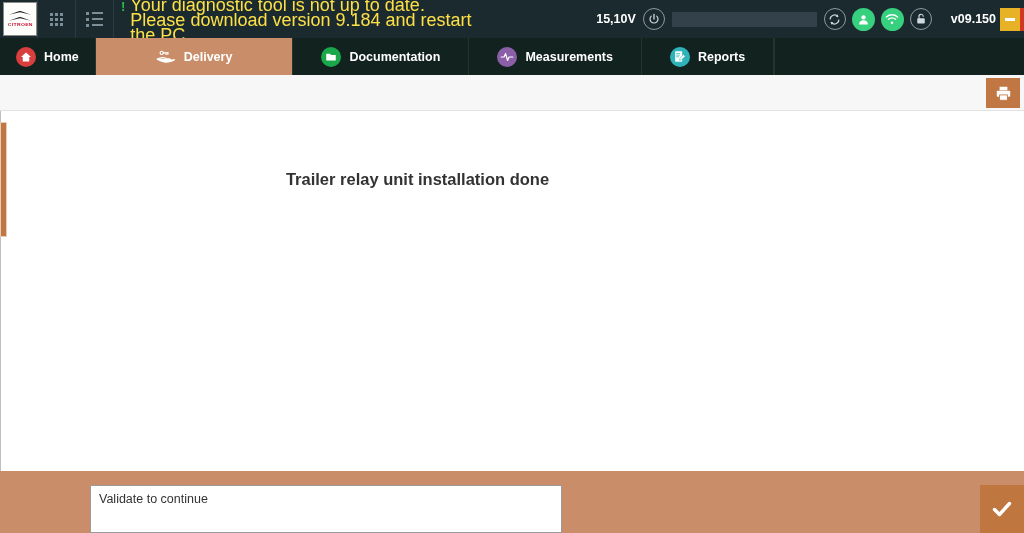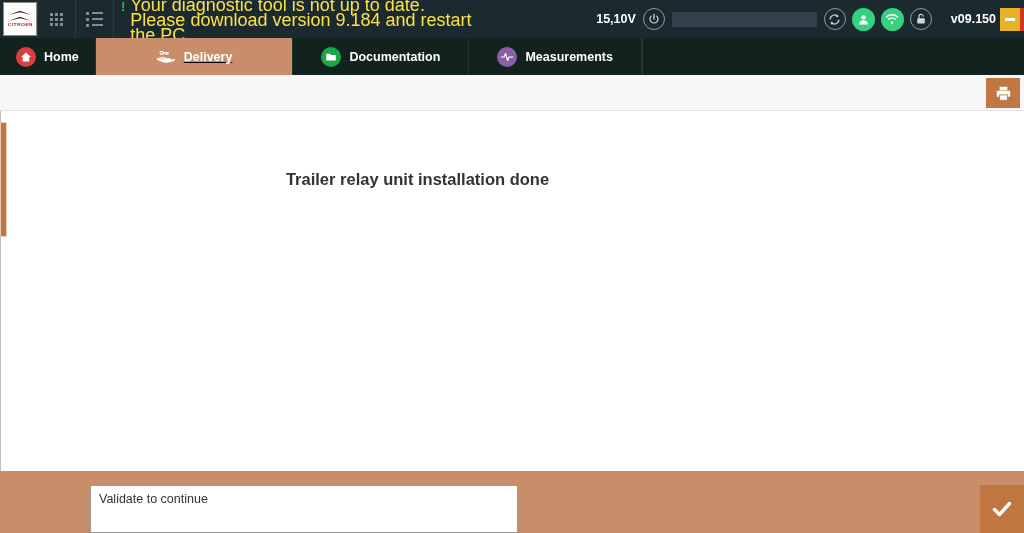--- a/index.html
+++ b/index.html
@@ -138,21 +138,21 @@
     text-align:center; color:#333333;
     font-size:16.5px; font-weight:bold;
   }
 
   
   .bottombar {
     position:absolute; left:0; top:471px; width:1024px; height:62px;
     background:#c98e69;
   }
   .validate-box {
-    position:absolute; left:90px; top:14px; width:428px; height:48px;
+    position:absolute; left:90px; top:14px; width:472px; height:48px;
     background:#ffffff; border:1px solid #9a9a9a;
     padding:6px 8px;
     color:#333333; font-size:12.5px;
   }
   .validate-btn {
     position:absolute; right:0px; top:14px; width:44px; height:48px;
     background:#c0763f;
     display:flex; align-items:center; justify-content:center;
   }
   svg { display:block; }
@@ -268,21 +268,21 @@
 
     <div class="tab">
       <span class="ic-circ ic-home">
         <svg width="12" height="12" viewBox="0 0 24 24">
           <path d="M12 3 L22 12 L18.5 12 L18.5 21 L5.5 21 L5.5 12 L2 12 Z" fill="#ffffff"></path>
         </svg>
       </span>
       <span class="tab-label">Home</span>
     </div>
 
-    <div class="tab active" style="padding:0 60px;text-decoration:underline;">
+    <div class="tab active" style="padding:0 60px;">
       <span>
         <svg width="20" height="16" viewBox="0 0 28 20">
           <circle cx="8" cy="4.2" r="2.3" fill="none" stroke="#ffffff" stroke-width="1.6"></circle>
           <path d="M10.2 4.2 L17 4.2" stroke="#ffffff" stroke-width="1.6" stroke-linecap="round"></path>
           <path d="M14 4.2 L14 6.4 M16.6 4.2 L16.6 6.4" stroke="#ffffff" stroke-width="1.5" stroke-linecap="round"></path>
           <path d="M2 13.5 C6 10.5 11 10.5 15 12.5 L18.5 12.5
                    C20 12.5 20 14.8 18.5 14.8 L13 14.8" fill="none" stroke="#ffffff" stroke-width="1.7" stroke-linecap="round"></path>
           <path d="M1.2 12.2 C6.5 17.8 16 18.6 23.5 15.4 L26.5 13.6" fill="#ffffff" stroke="#ffffff" stroke-width="1.5" stroke-linejoin="round"></path>
         </svg>
       </span>
@@ -300,20 +300,30 @@
 
     <div class="tab" style="padding:2px 28px;">
       <span class="ic-circ ic-meas">
         <svg width="14" height="12" viewBox="0 0 24 20">
           <path d="M2 10 L7 10 L9.5 4 L13 16 L15.5 10 L22 10" fill="none" stroke="#ffffff" stroke-width="2" stroke-linecap="round" stroke-linejoin="round"></path>
         </svg>
       </span>
       <span class="tab-label">Measurements</span>
     </div>
 
+    <div class="tab" style="padding:0 28px;">
+      <span class="ic-circ ic-rep">
+        <svg width="13" height="13" viewBox="0 0 24 24">
+          <rect x="4" y="2.5" width="13" height="19" rx="1" fill="#ffffff"></rect>
+          <path d="M6.5 6.5 L12 6.5 M6.5 9.5 L12 9.5 M6.5 12.5 L10.5 12.5" stroke="#2fb3b8" stroke-width="1.3" stroke-linecap="round"></path>
+          <path d="M19.5 8.5 L13 15 L12 19 L16 18 L22.5 11.5 Z" fill="#ffffff" stroke="#2fb3b8" stroke-width="1"></path>
+        </svg>
+      </span>
+      <span class="tab-label">Reports</span>
+    </div>
 
     <div class="tab-spacer"></div>
   </div>
 
   <div class="subbar">
     <div class="print-btn">
       <svg width="17" height="17" viewBox="0 0 24 24">
         <rect x="6.5" y="2.5" width="11" height="5" fill="#ffffff"></rect>
         <rect x="2.5" y="8" width="19" height="8.5" rx="1.3" fill="#ffffff"></rect>
         <rect x="6.5" y="14" width="11" height="7.5" fill="#ffffff" stroke="#c07744" stroke-width="1.2"></rect>

